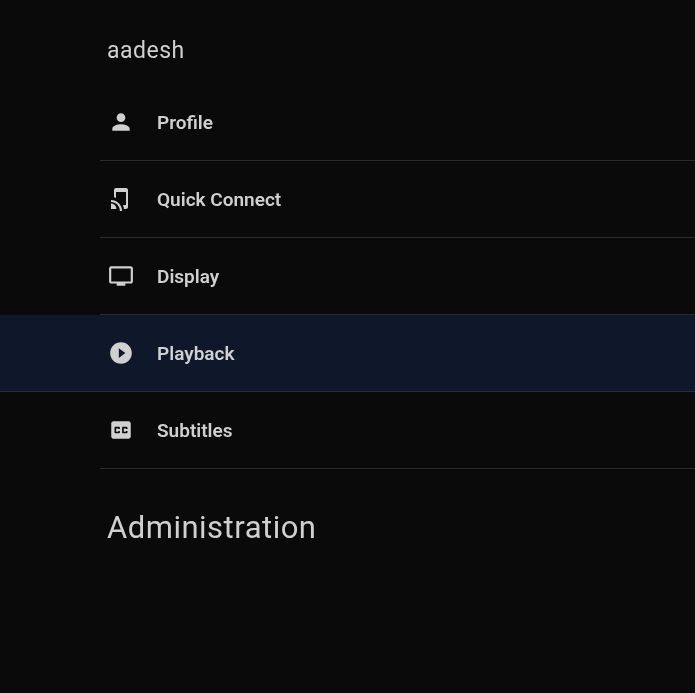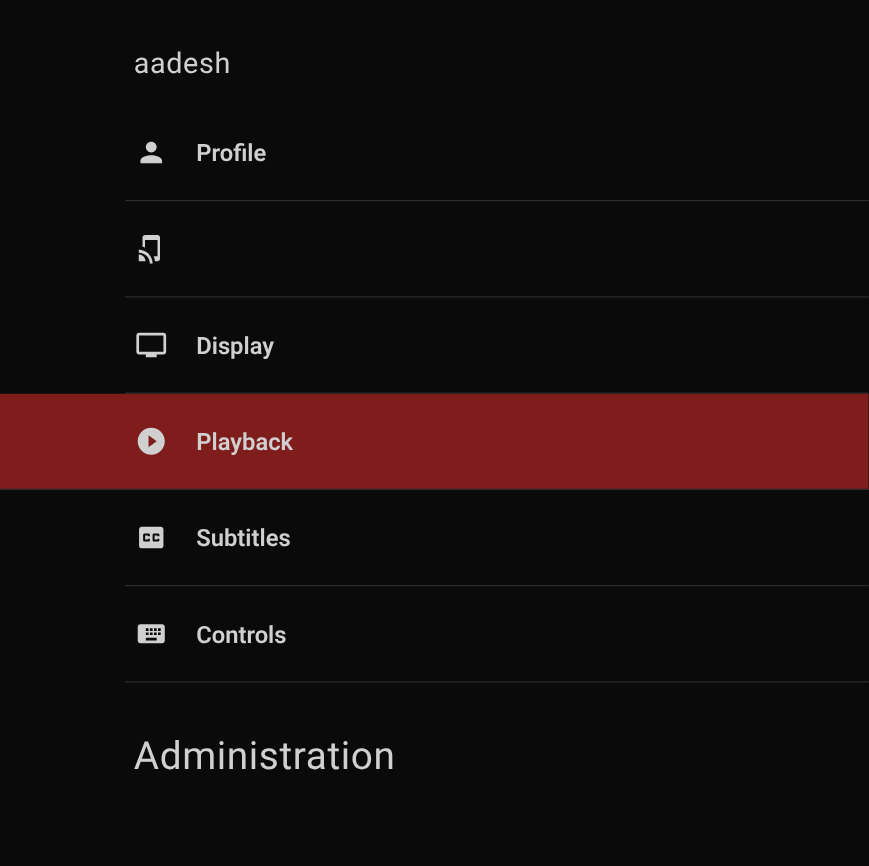--- a/index.html
+++ b/index.html
@@ -37,21 +37,21 @@
     }
     .menu-item {
       display: flex;
       align-items: center;
       padding: 24px 0 24px 107px;
       border-bottom: 1px solid #2b2b2b;
       cursor: pointer;
       margin-left: 0;
     }
     .menu-item.selected {
-      background-color: #7f1d1d;
+      background-color: #0f172a;
     }
     .menu-item:not(.selected) {
       margin-left: 100px;
       padding-left: 7px;
       text-align: center;
     }
     .menu-item:not(.selected) .icon-wrap {
       margin-left: 0;
     }
     .icon-wrap {
@@ -91,20 +91,21 @@
       </span>
       <span class="menu-label">Profile</span>
     </li>
 
     <li class="menu-item">
       <span class="icon-wrap">
         <svg viewBox="0 0 24 24" width="24" height="24">
             <path d="M2 16.56v5.44h5.44C7.44 19 5 16.56 2 16.56zM2 20v2h2c0-1.1-.9-2-2-2zm0-7.11v2.22c4.91 0 8.89 3.98 8.89 8.89h2.22c0-6.14-4.97-11.11-11.11-11.11zM17 1.01L7 1c-1.1 0-2 .9-2 2v7.37c.69.16 1.36.37 2 .64V5h10v13h-3.03c.52 1.25.84 2.59.95 4H17c1.1 0 2-.9 2-2V3c0-1.1-.9-1.99-2-1.99z"></path>
           </svg>
       </span>
+      <span class="menu-label">Quick Connect</span>
     </li>
 
     <li class="menu-item">
       <span class="icon-wrap">
         <svg viewBox="0 0 24 24" width="26" height="26">
             <path d="M21 3H3c-1.1 0-2 .9-2 2v12c0 1.1.9 2 2 2h5v2h8v-2h5c1.1 0 2-.9 2-2V5c0-1.1-.9-2-2-2zm0 14H3V5h18v12z"></path>
           </svg>
       </span>
       <span class="menu-label">Display</span>
     </li>
@@ -121,25 +122,17 @@
 
     <li class="menu-item">
       <span class="icon-wrap">
         <svg viewBox="0 0 24 24" width="26" height="26">
             <path d="M19 4H5c-1.1 0-2 .9-2 2v12c0 1.1.9 2 2 2h14c1.1 0 2-.9 2-2V6c0-1.1-.9-2-2-2zm-8 7H9.5v-.5h-2v3h2V13H11v1c0 .55-.45 1-1 1H7c-.55 0-1-.45-1-1v-4c0-.55.45-1 1-1h3c.55 0 1 .45 1 1v1zm7 0h-1.5v-.5h-2v3h2V13H18v1c0 .55-.45 1-1 1h-3c-.55 0-1-.45-1-1v-4c0-.55.45-1 1-1h3c.55 0 1 .45 1 1v1z"></path>
           </svg>
       </span>
       <span class="menu-label">Subtitles</span>
     </li>
 
-    <li class="menu-item">
-      <span class="icon-wrap">
-        <svg viewBox="0 0 24 24" width="26" height="26">
-            <path d="M20 5H4c-1.1 0-2 .9-2 2v10c0 1.1.9 2 2 2h16c1.1 0 2-.9 2-2V7c0-1.1-.9-2-2-2zm-9 3h2v2h-2V8zm0 3h2v2h-2v-2zM8 8h2v2H8V8zm0 3h2v2H8v-2zm-1 2v-2H5v2h2zm0-3V8H5v2h2zm9 7H8v-2h8v2zm0-4h-2v-2h2v2zm0-3h-2V8h2v2zm3 3h-2v-2h2v2zm0-3h-2V8h2v2z"></path>
-          </svg>
-      </span>
-      <span class="menu-label">Controls</span>
-    </li>
 
   </ul>
 
   <h2 class="section-title-bottom">Administration</h2>
 </div>
 
 </body></html>

